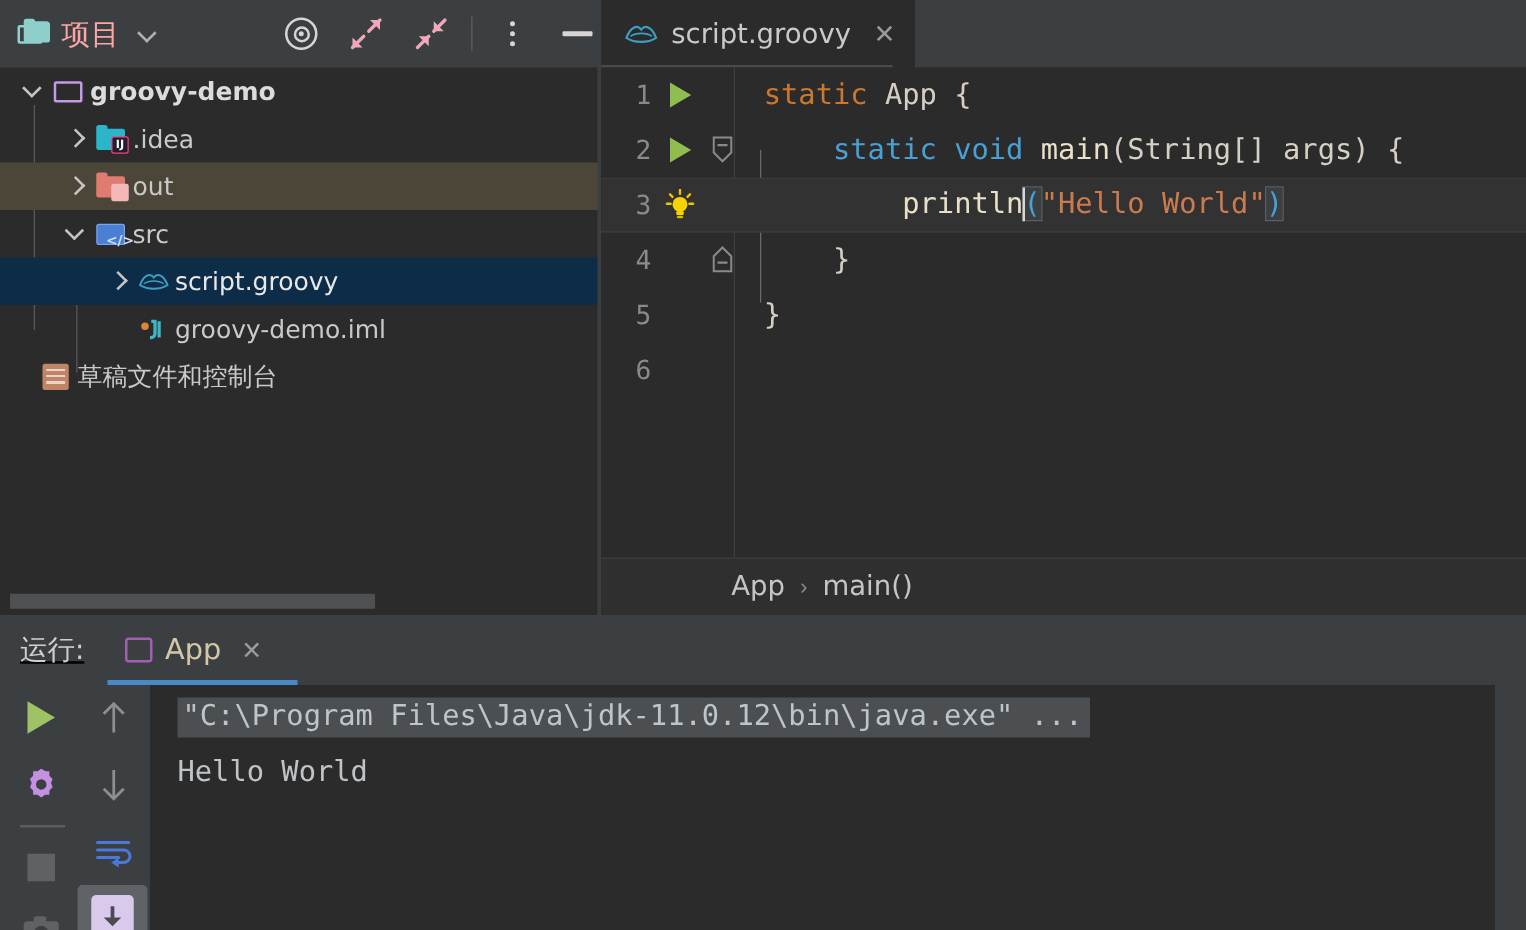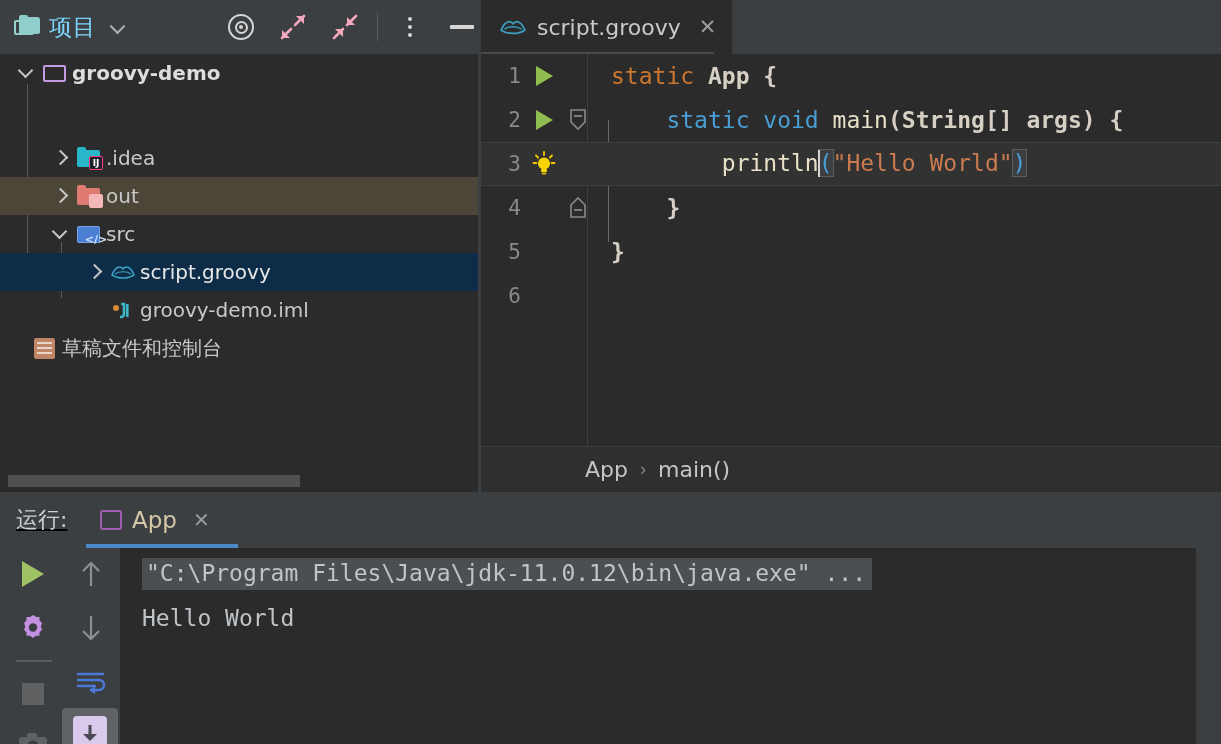--- a/index.html
+++ b/index.html
@@ -27,21 +27,21 @@
   }
   .folder-icon .front {
     position:absolute; left:5px; top:2px; width:21px; height:17px;
     background:#8ecfcb; border-radius:2px 3px 2px 2px;
   }
   .folder-icon .tab {
     position:absolute; left:5px; top:0px; width:9px; height:4px;
     background:#8ecfcb; border-radius:2px 2px 0 0;
   }
   #project-title {
-    font-size: 23px; color: #7dd3fc; letter-spacing: 0.5px;
+    font-size: 23px; color: #fca5a5; letter-spacing: 0.5px;
     font-family: "DejaVu Sans", sans-serif;
   }
   .chev-down {
     width: 16px; height: 16px; margin-left: 14px; position: relative;
   }
   .chev-down::before {
     content:""; position:absolute; left:2px; top:2px; width:9px; height:9px;
     border-right:2.2px solid #afb1b3; border-bottom:2.2px solid #afb1b3;
     transform: rotate(45deg);
   }
@@ -134,21 +134,21 @@
   }
   .gutter-run { width:30px; flex:0 0 30px; display:flex; align-items:center; justify-content:center; }
   .play-tri { width:0;height:0;border-left:17px solid #8fbd4f;border-top:10px solid transparent;border-bottom:10px solid transparent; }
   .fold-col { width:38px; flex:0 0 38px; display:flex; align-items:center; justify-content:center; position:relative; }
   .code-text { padding-left:14px; white-space:pre; }
   #gutter-divider { position:absolute; left:106px; top:0; width:1px; height:392px; background:#3c3f41; }
   .fold-line { position:absolute; left:127px; width:1.4px; background:#6a6a6a; }
 
   .k-kw { color:#cb772f; }
   .k-blue { color:#4a9fd4; }
-  .k-plain { color:#d6cfc3;font-weight:bold; }
+  .k-plain { color:#d6cfc3; }
   .k-str { color:#cb7b50; }
   .k-fn { color:#e8e0c8; }
   .brace-hl { background:#3b3f41; outline:1px solid #5a5f61; }
   .caret { display:inline-block; width:2px; height:27px; background:#d6d6d6; vertical-align:middle; position:relative; top:-1px; margin:0 -1px; }
 
   #breadcrumb {
     position:absolute; left:0; bottom:0; width:740px; height:46px;
     background:#2f2f2f; display:flex; align-items:center; padding-left:104px;
     border-top:1px solid #3c3f41; gap:12px;
   }
@@ -249,21 +249,21 @@
       <div class="indent-guide" style="left:61px; top:188px; height:56px;"></div>
 
       <div class="trow" style="padding-left:14px;">
         <div class="twist down"></div>
         <div class="ticon">
             <div class="fld purple"></div>
           </div>
         <span class="tlabel bold">groovy-demo</span>
       </div>
 
-      <div class="trow" style="padding-left:48px;margin-top:47px;">
+      <div class="trow" style="padding-left:48px;">
         <div class="twist right"></div>
         <div class="ticon">
           <div class="fld teal"></div>
             <div class="fld-tab" style="background:#29b6c8;"></div>
           <div class="badge idea">IJ</div>
         </div>
         <span class="tlabel">.idea</span>
       </div>
 
       <div class="trow hov" style="padding-left:48px;">

